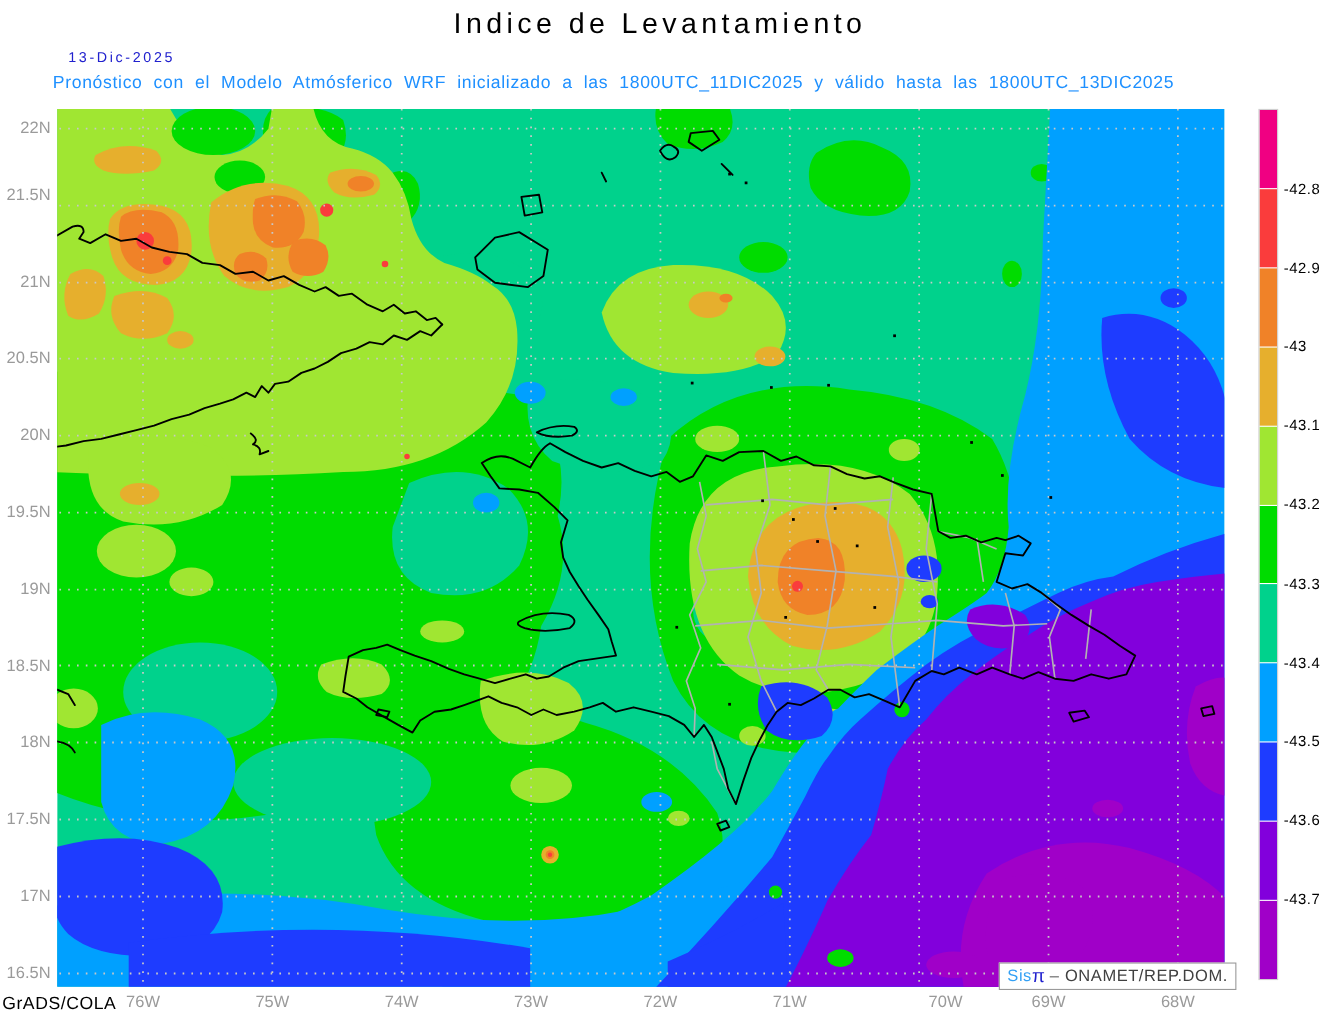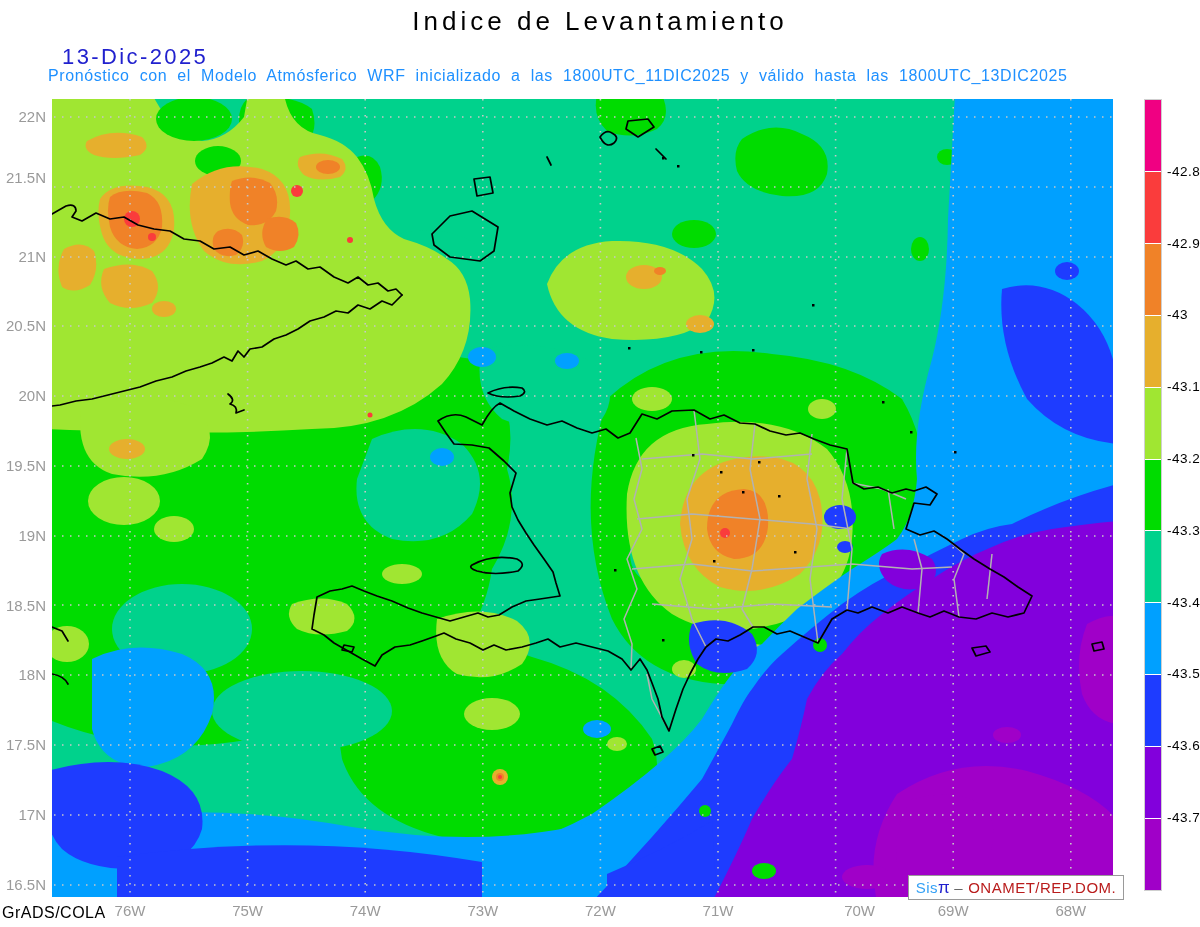--- a/index.html
+++ b/index.html
@@ -1,34 +1,34 @@
 <!DOCTYPE html>
 <html><head>
 <meta charset="utf-8">
 <style>
   html,body{margin:0;padding:0;background:#ffffff;}
   body{font-family:"Liberation Sans",sans-serif;}
   .stage{position:relative;width:1200px;height:927px;background:#fff;overflow:hidden;}
   .title{position:absolute;top:6px;left:50%;transform:translateX(-50%);font-size:26px;letter-spacing:4px;color:#000;white-space:nowrap;}
-  .hdr2-date{position:absolute;top:44px;left:62px;font-size:22px;letter-spacing:2.4px;color:#2121CE;white-space:nowrap;}
+  .hdr2-date{position:absolute;top:44px;left:62px;font-size:13px;letter-spacing:2.4px;color:#2121CE;white-space:nowrap;}
   .hdr2-time{position:absolute;top:44px;left:290px;font-size:17px;letter-spacing:2px;word-spacing:5px;color:#2121CE;white-space:nowrap;}
   .hdr3{position:absolute;top:67px;left:48px;font-size:16px;letter-spacing:0.6px;word-spacing:5px;color:#1E90FF;white-space:nowrap;}
   .mapsvg{position:absolute;left:52px;top:99px;overflow:visible;}
   .axis-label{position:absolute;color:#9A9A9A;font-size:15px;white-space:nowrap;}
   .lat-label{left:0;width:46px;text-align:right;}
   .lon-label{top:902px;transform:translateX(-50%);}
   .colorbar{position:absolute;left:1145px;top:100px;width:16px;height:790px;display:flex;flex-direction:column;gap:1px;outline:1px solid #cfcfcf;background:#fff;}
   .colorbar .seg{flex:1;}
   .cbar-label{position:absolute;left:1167px;font-size:13.5px;color:#000;letter-spacing:0.5px;white-space:nowrap;}
   .grads{position:absolute;left:2px;top:904px;font-size:16px;color:#000;letter-spacing:0.5px;}
   .sispi-box{position:absolute;left:908px;top:875px;width:214px;height:23px;background:#fff;border:1.5px solid #9a9a9a;display:flex;align-items:center;justify-content:center;font-size:15px;letter-spacing:0.5px;white-space:nowrap;}
   .sispi-box .sis{color:#33A0F5;}
   .sispi-box .pi{color:#2121CE;font-size:17px;margin-right:2px;}
   .sispi-box .sep{color:#666;margin:0 5px 0 2px;}
-  .sispi-box .org{color:#b91c1c;}
+  .sispi-box .org{color:#404040;}
 </style>
 </head>
 <body>
 
 <div class="stage">
 
   <div class="title">Indice de Levantamiento</div>
   <div class="hdr2-date">13-Dic-2025</div>
   <div class="hdr3">Pronóstico con el Modelo Atmósferico WRF inicializado a las 1800UTC_11DIC2025 y válido hasta las  1800UTC_13DIC2025</div>
 

